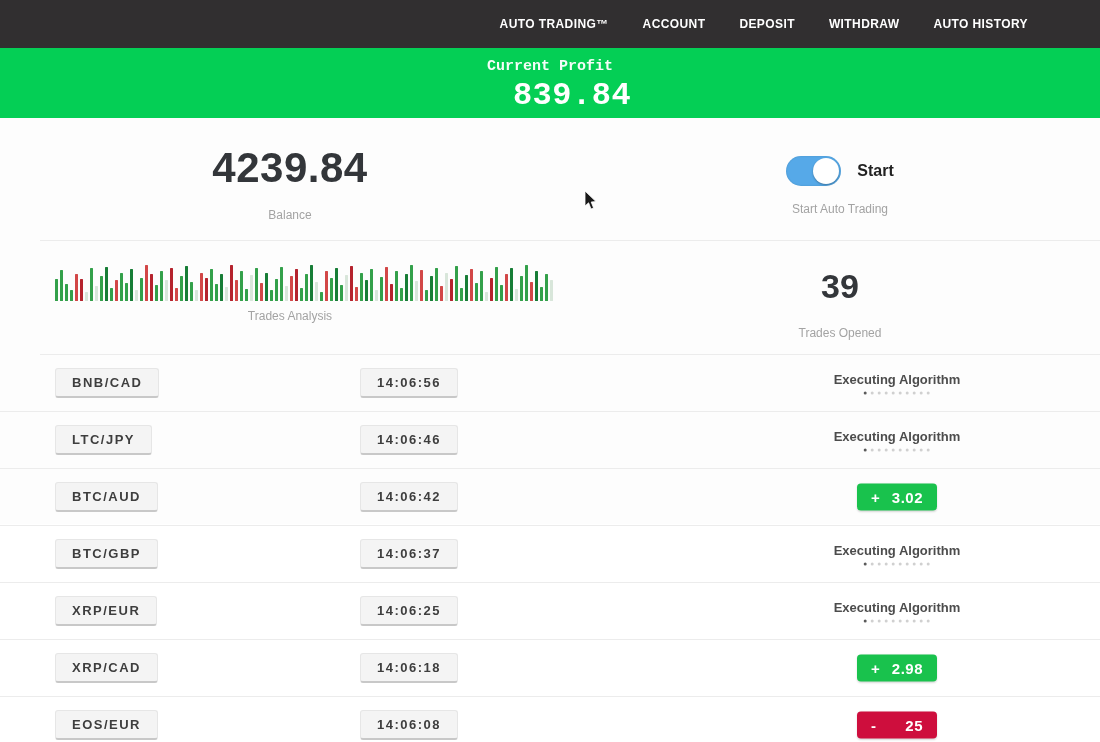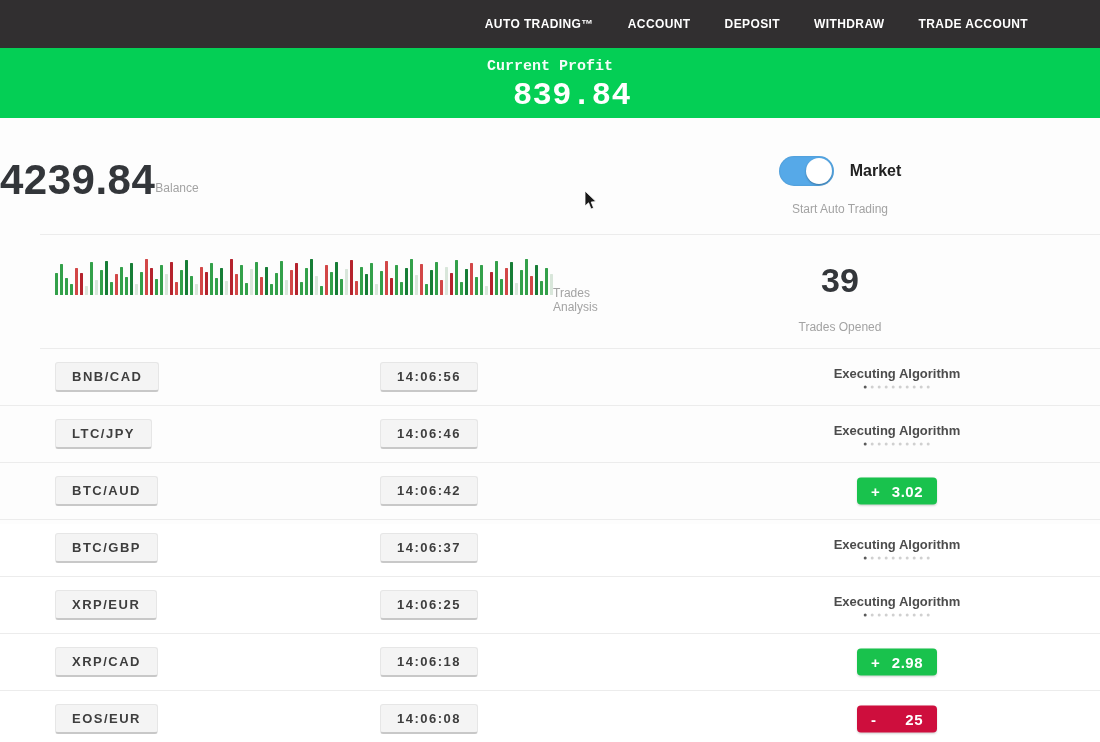--- a/index.html
+++ b/index.html
@@ -14,21 +14,21 @@
     cursor:pointer; white-space:nowrap; }
 
   
   .banner { height:70px; background:#04cf55; color:#fff; text-align:center;
     padding-top:10px;font-family:Liberation Mono, monospace; }
   .banner-label { font-size:15px; font-weight:bold; opacity:0.96; }
   .banner-value { font-size:32px; font-weight:bold; letter-spacing:0.5px; margin-top:2px;padding-left:44px; }
 
   
   .stat-row { display:flex; }
-  .half-left { width:580px; display:flex; flex-direction:row; align-items:center; }
+  .half-left { width:580px; display:flex; flex-direction:column; align-items:center; }
   .half-right { flex:1; display:flex; flex-direction:column; align-items:center; }
 
   .balance-row { padding-top:26px; padding-bottom:18px; }
   .balance-num { font-size:42px; font-weight:bold; color:#33363a; letter-spacing:0.5px; }
   .muted { font-size:12px; color:#a3a3a3; }
   .balance-label { margin-top:16px; }
 
   .toggle-line { display:flex; align-items:center; gap:16px; margin-top:12px; }
   .toggle { width:55px; height:30px; background:#56a9e8; border-radius:15px;
     position:relative; cursor:pointer; box-shadow:inset 0 0 2px rgba(0,0,0,0.15); }
@@ -48,21 +48,21 @@
   .trades-label { margin-top:20px; }
 
   
   .trade-row { position:relative; height:57px; border-bottom:1px solid #ececec;
     margin-left:0; }
   .pill { position:absolute; top:50%; transform:translateY(-50%);
     background:#f4f4f4; border:1px solid #e6e6e6; border-bottom:2px solid #c8c8c8;
     border-radius:3px; padding:6px 16px; font-size:13px; font-weight:bold;
     color:#3e3e3e; letter-spacing:1.5px; white-space:nowrap; }
   .pill-pair { left:55px; min-width:90px; text-align:center; }
-  .pill-time { left:380px; min-width:95px; text-align:right; }
+  .pill-time { left:360px; min-width:95px; text-align:right; }
   .status { position:absolute; left:897px; top:50%;
     transform:translate(-50%,-50%); text-align:center; }
   .exec-label { font-size:13px; font-weight:bold; color:#4c4c4c; white-space:nowrap; }
   .dots { display:flex; gap:4px; justify-content:center; margin-top:5px; }
   .dot { width:3px; height:3px; border-radius:50%; background:#d0d0d0; }
   .dot.active { background:#5a5a5a; }
   .badge { display:inline-flex; justify-content:space-between; min-width:80px;
     padding:5px 14px; border-radius:4px; color:#fff; font-size:15px;
     font-weight:bold; letter-spacing:0.5px; }
   .badge.green { background:#19c24d; box-shadow:0 1px 2px rgba(0,0,0,0.15); }
@@ -73,39 +73,39 @@
 </head>
 <body>
 
 <div id="app">
 
   <div class="nav">
     <span class="nav-item">AUTO TRADING™</span>
     <span class="nav-item">ACCOUNT</span>
     <span class="nav-item">DEPOSIT</span>
     <span class="nav-item">WITHDRAW</span>
-    <span class="nav-item">TRADE ACCOUNT</span>
+    <span class="nav-item">AUTO HISTORY</span>
   </div>
 
   <div class="banner">
     <div class="banner-label">Current Profit</div>
     <div class="banner-value">839.84</div>
   </div>
 
   <div class="stat-row balance-row">
     <div class="half-left">
       <div class="balance-num">4239.84</div>
       <div class="muted balance-label">Balance</div>
     </div>
     <div class="half-right">
       <div class="toggle-line">
         <div class="toggle">
           <div class="knob"></div>
         </div>
-        <span class="toggle-label">Market</span>
+        <span class="toggle-label">Start</span>
       </div>
       <div class="muted toggle-caption">Start Auto Trading</div>
     </div>
   </div>
 
   <div class="divider"></div>
 
   <div class="stat-row market-row">
     <div class="half-left">
       <div class="bars" id="market-bars">

